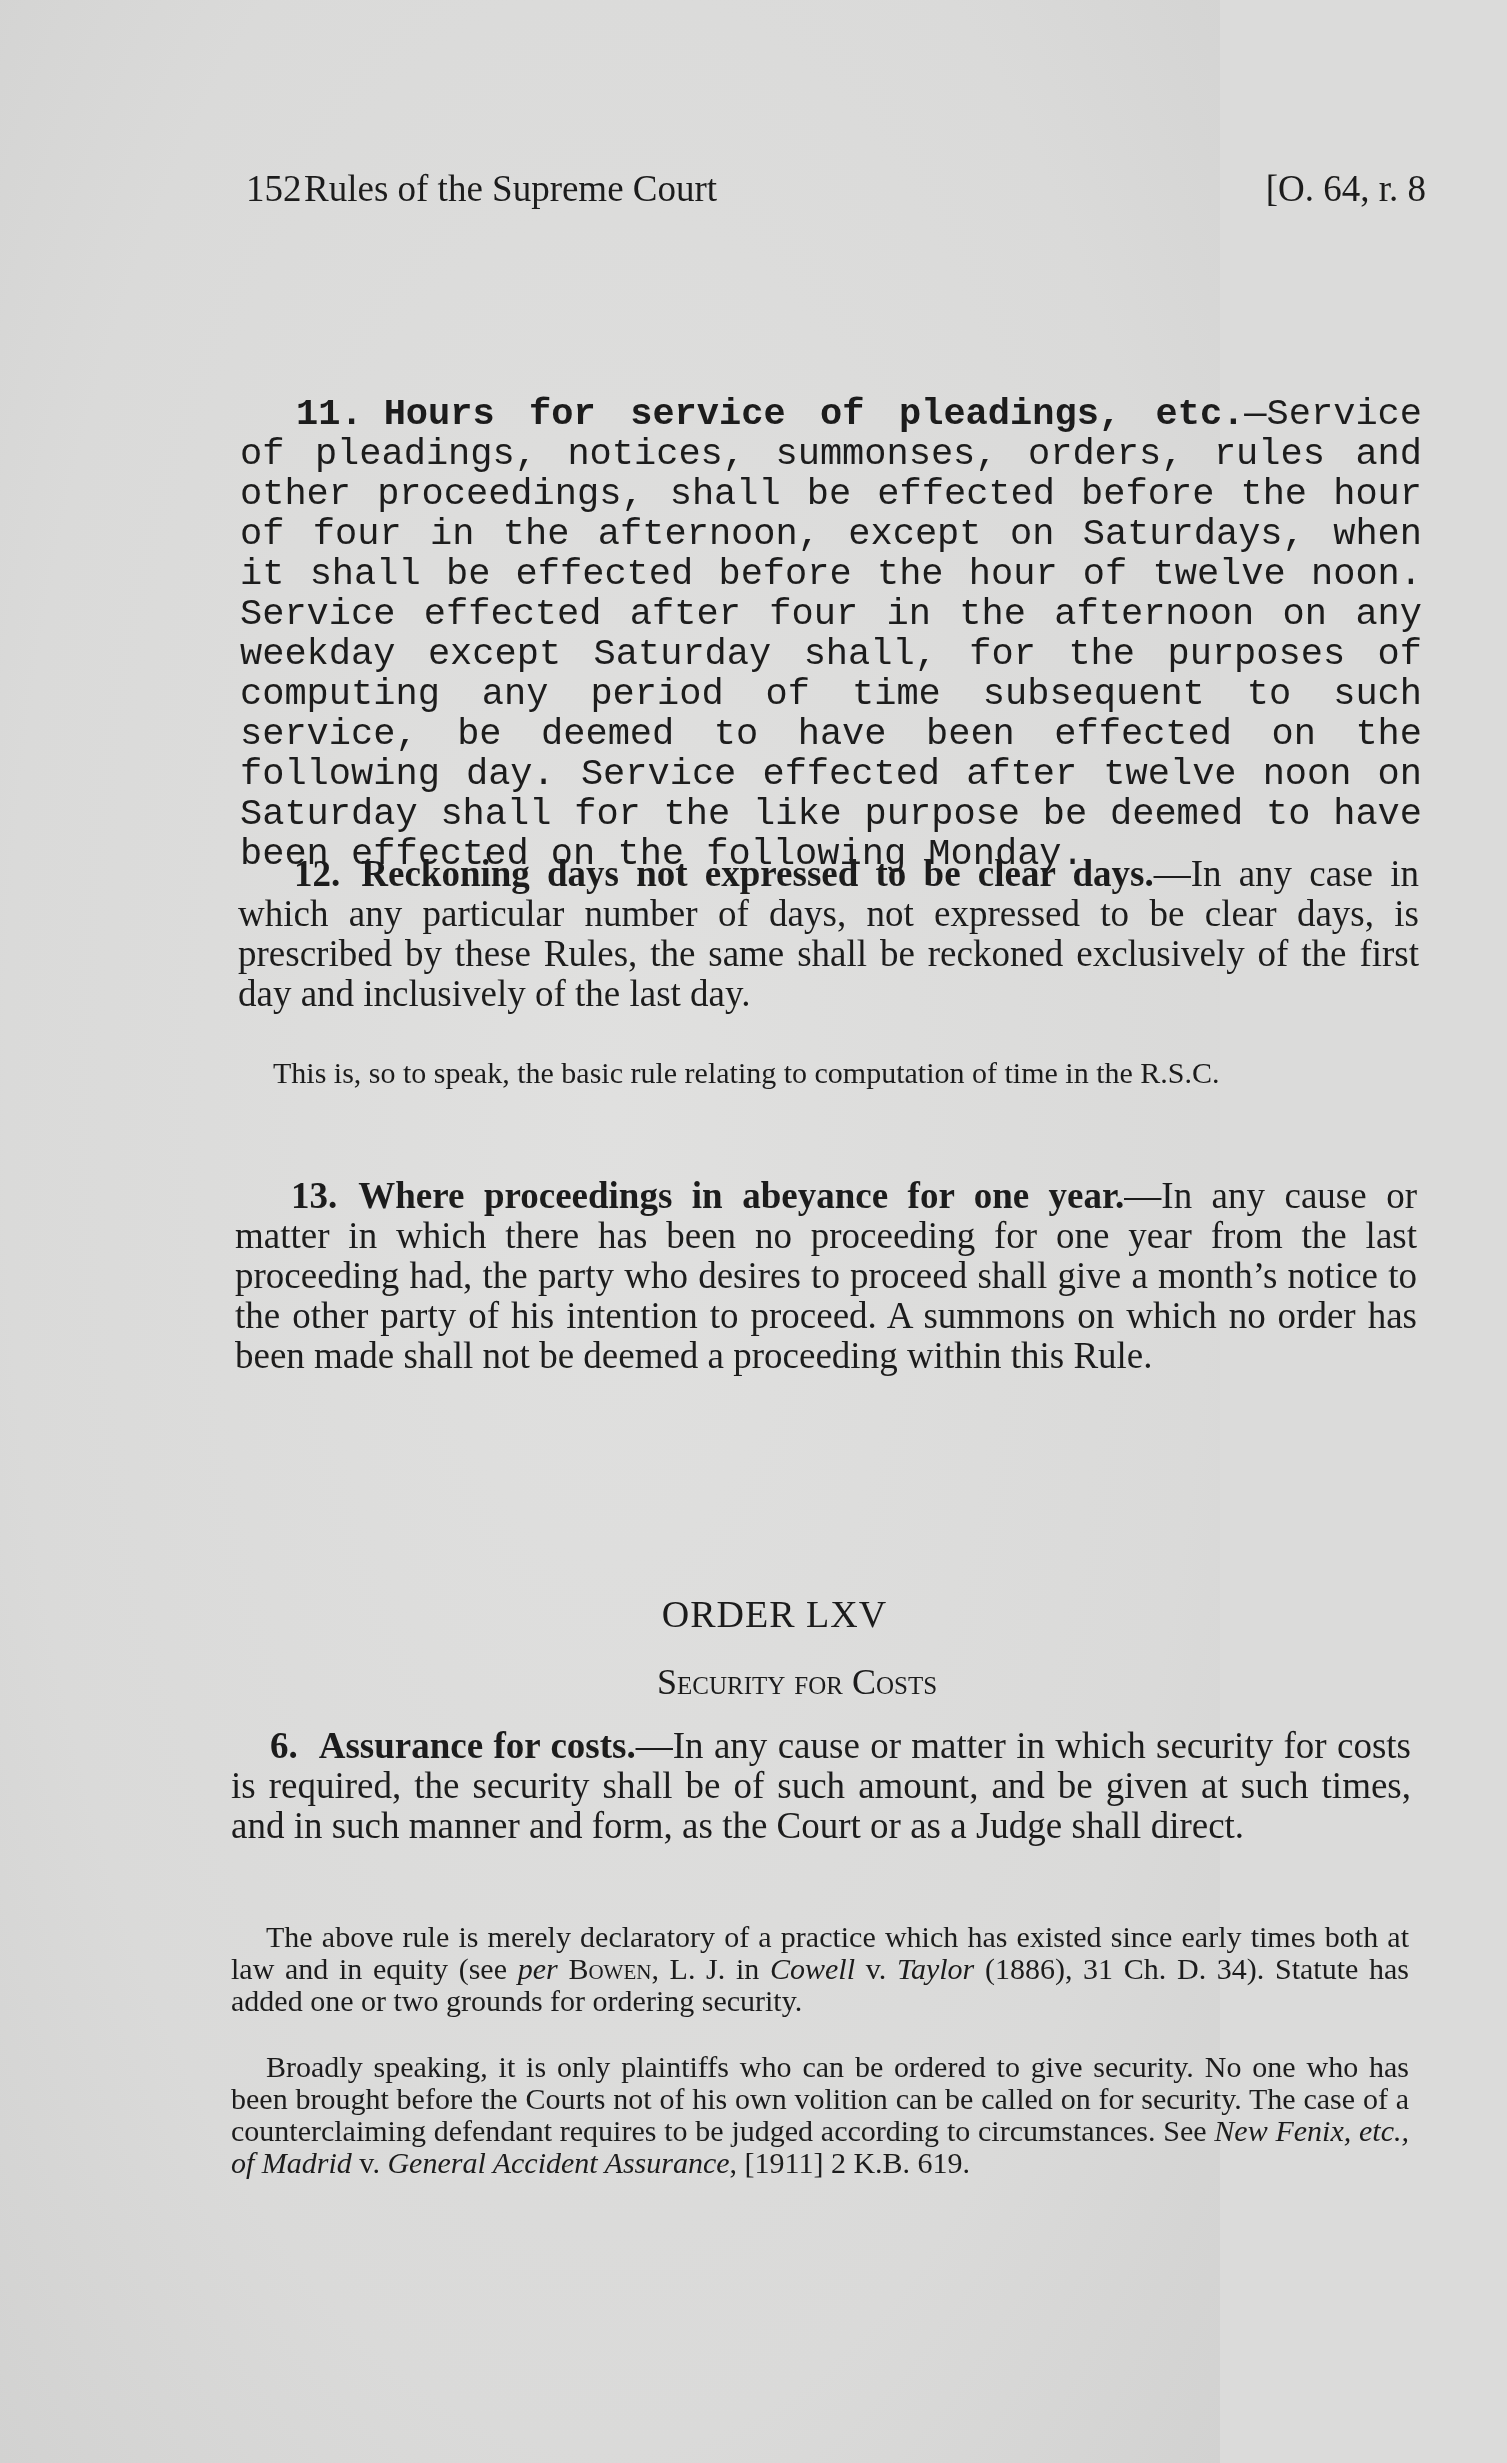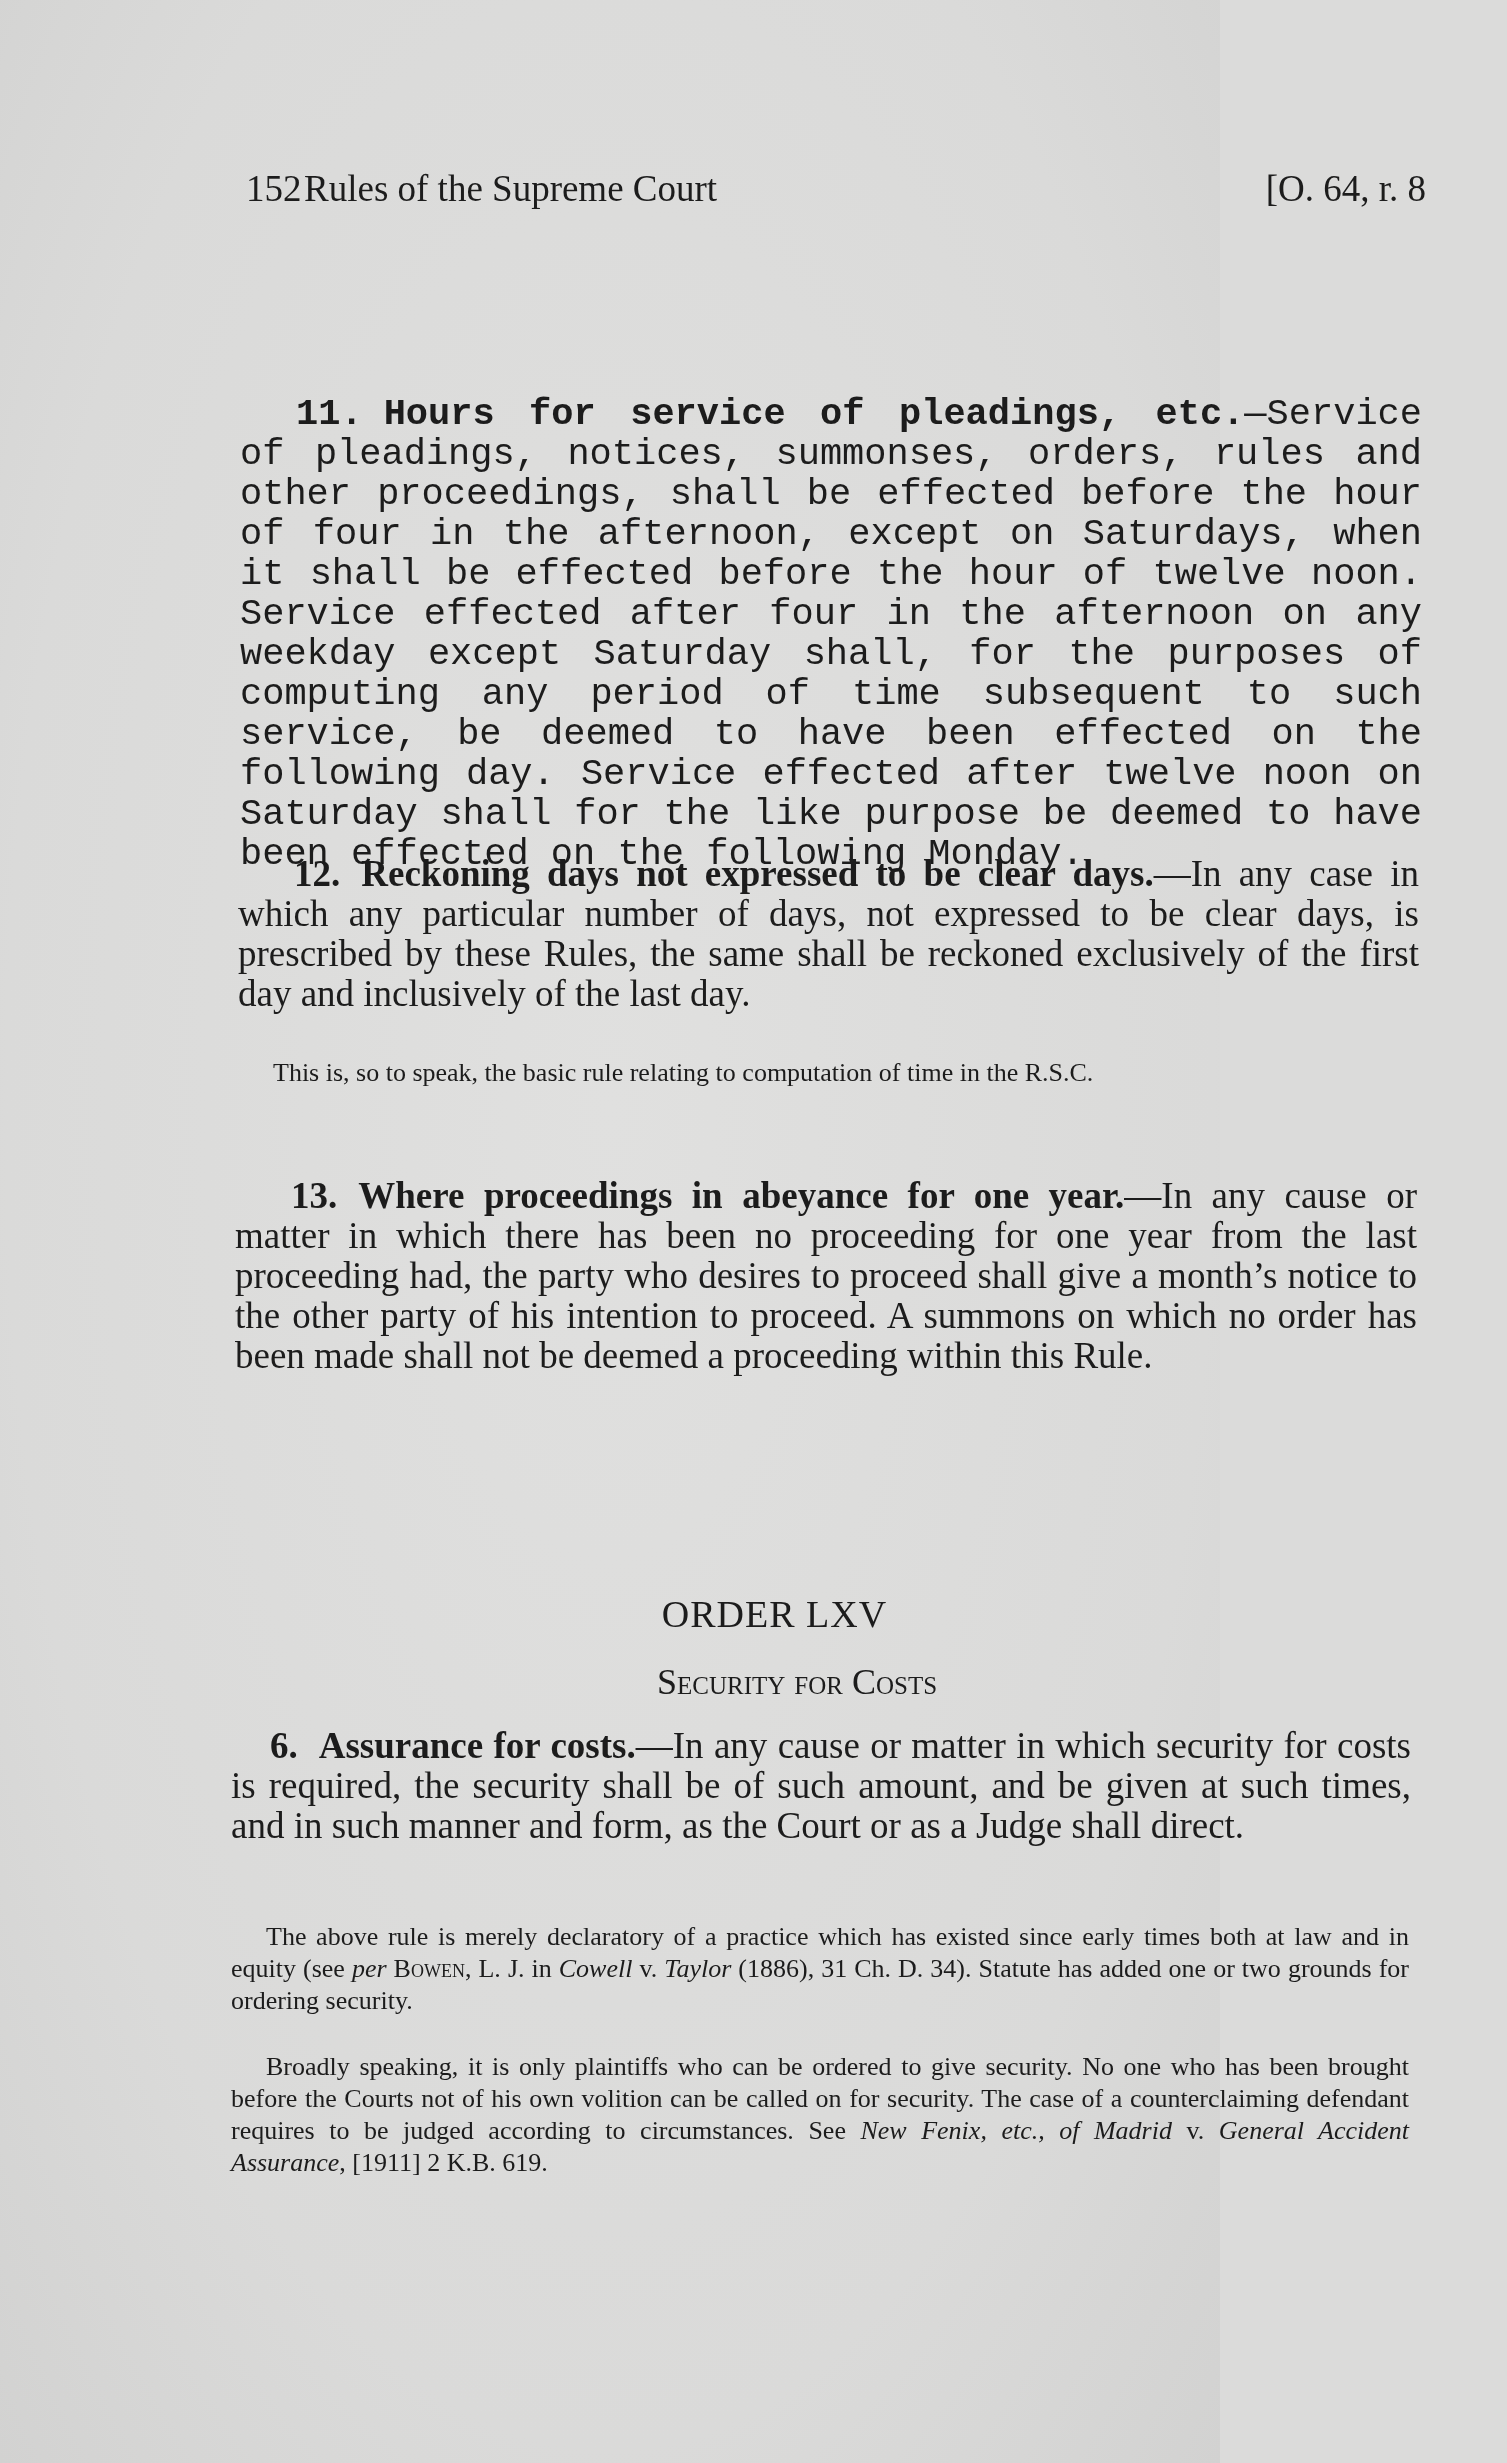--- a/index.html
+++ b/index.html
@@ -38,21 +38,21 @@
       position: absolute;
       text-align: justify;
       text-align-last: left;
       hyphens: none;
     }
     .body-text {
       font-size: 37px;
       line-height: 40px;
     }
     .note-text {
-      font-size: 26px;
+      font-size: 30px;
       line-height: 32px;
     }
     .indent { text-indent: 56px; }
     .rule-num { font-weight: bold; margin-right: 21px; }
     .rule-heading { font-weight: bold; }
     .sc { font-variant: small-caps; margin-top: 28px; }
     .it { font-style: italic; }
 
     .order-title {
       position: absolute;

